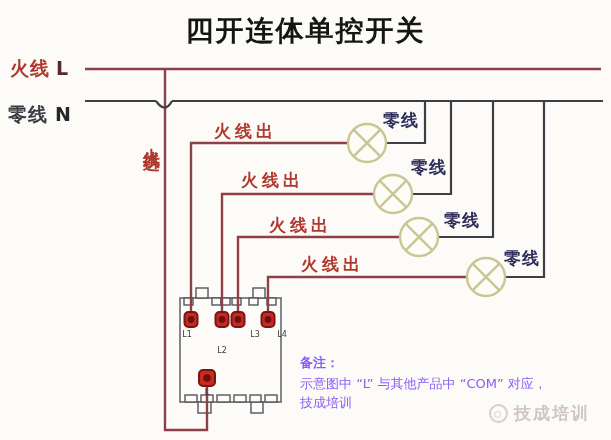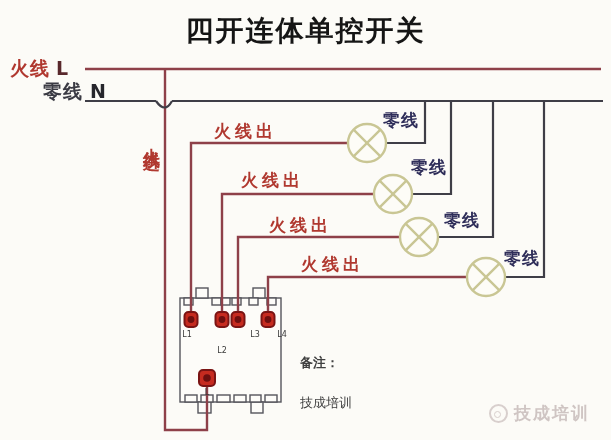--- a/index.html
+++ b/index.html
@@ -26,21 +26,21 @@
   }
   .live-out{
     font-size:17px;font-weight:bold;color:#b0382f;letter-spacing:4px;text-align:right;
   }
   .neutral-tag{
     font-size:17px;font-weight:bold;color:#2e2d59;letter-spacing:1px;
   }
   .term-label{
     font-size:8px;color:#3a3a3a;text-align:center;width:14px;
   }
-  .note{color:#404040;font-size:13px;line-height:13px;}
+  .note{color:#8b5cf6;font-size:13px;line-height:13px;}
   .note-head{font-weight:bold;}
   .watermark{
     left:489px;top:402px;display:flex;align-items:center;gap:6px;
     color:#cfc5c3;font-size:17px;letter-spacing:2px;font-weight:bold;
   }
   .wm-logo{
     width:19px;height:19px;border:2px solid #d8cfcd;border-radius:50%;
     box-sizing:border-box;position:relative;
   }
   .wm-logo:before{
@@ -139,21 +139,21 @@
         <circle cx="207" cy="378" r="3.8"></circle>
       </g>
     </g>
   </svg>
 
   <div class="abs bus-label" style="left:10px;top:56px;">
     <span class="live-part">火线</span><span class="live-letter">L</span>
   </div>
 
   <div class="abs title">四开连体单控开关</div>
-  <div class="abs bus-label" style="left:8px;top:79px;margin-left:35px;">
+  <div class="abs bus-label" style="left:8px;top:102px;">
     <span class="neutral-part">零线</span><span class="neutral-letter">N</span>
   </div>
 
   <div class="abs live-in">火线进</div>
 
   <div class="abs live-out" style="left:214px;top:120px;">火线出</div>
   <div class="abs live-out" style="left:241px;top:169px;">火线出</div>
   <div class="abs live-out" style="left:269px;top:214px;">火线出</div>
   <div class="abs live-out" style="left:301px;top:253px;">火线出</div>
 
@@ -162,20 +162,21 @@
   <div class="abs neutral-tag" style="left:444px;top:209px;">零线</div>
   <div class="abs neutral-tag" style="left:504px;top:247px;">零线</div>
 
   <div class="abs term-label" style="left:180px;top:330px;">L1</div>
   <div class="abs term-label" style="left:215px;top:346px;">L2</div>
   <div class="abs term-label" style="left:248px;top:330px;">L3</div>
   <div class="abs term-label" style="left:275px;top:330px;">L4</div>
   <div class="abs term-label" style="left:200px;top:388px;">L</div>
 
   <div class="abs note note-head" style="left:300px;top:356px;">备注：</div>
+  <div class="abs note" style="left:300px;top:377px;">示意图中 “L” 与其他产品中 “COM” 对应，</div>
   <div class="abs note" style="left:300px;top:396px;">技成培训</div>
 
   <div class="abs watermark">
     <span class="wm-logo"></span>
     <span>技成培训</span>
   </div>
 
 </div>
 
 </body></html>

